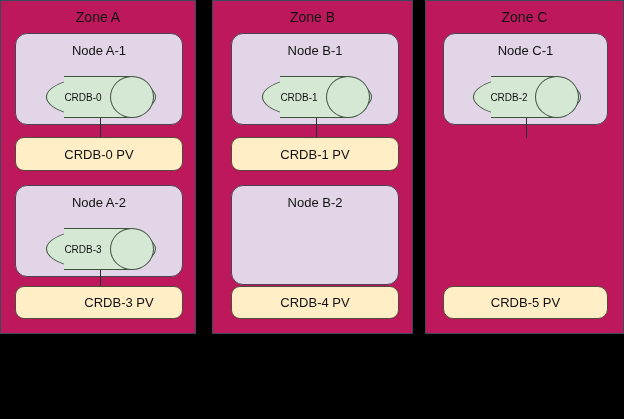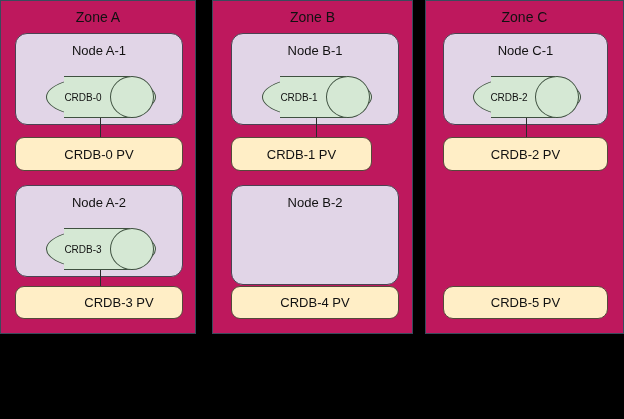--- a/index.html
+++ b/index.html
@@ -154,39 +154,38 @@
     <div class="node" style="left:18px; top:32px; width:168px; height:92px;">
       <div class="node-title">Node B-1</div>
       <div class="cylinder" style="left:30px; top:42px; width:110px; height:42px;">
         <div class="cyl-body"></div>
         <div class="cyl-rect"></div>
         <div class="cyl-cap"></div>
         <div class="cyl-label">CRDB-1</div>
       </div>
     </div>
     <div class="connector" style="left:103px; top:117px; height:20px;"></div>
-    <div class="pv" style="left:18px; top:136px; width:141px; height:34px;">CRDB-1 PV</div>
+    <div class="pv" style="left:18px; top:136px; width:168px; height:34px;">CRDB-1 PV</div>
 
     <div class="node" style="left:18px; top:184px; width:168px; height:100px;">
       <div class="node-title">Node B-2</div>
     </div>
     <div class="pv" style="left:18px; top:285px; width:168px; height:33px;">CRDB-4 PV</div>
   </div>
 
   <div class="zone" style="left:425px; width:199px;">
     <div class="zone-title">Zone C</div>
 
     <div class="node" style="left:17px; top:32px; width:165px; height:92px;">
       <div class="node-title">Node C-1</div>
       <div class="cylinder" style="left:29px; top:42px; width:108px; height:42px;">
         <div class="cyl-body"></div>
         <div class="cyl-rect"></div>
         <div class="cyl-cap"></div>
         <div class="cyl-label">CRDB-2</div>
       </div>
     </div>
     <div class="connector" style="left:100px; top:117px; height:20px;"></div>
-    <div class="pv" style="left:17px; top:136px; width:165px; height:34px;">CRDB-2 PV</div>
 
     <div class="pv" style="left:17px; top:285px; width:165px; height:33px;border-radius:10px;">CRDB-5 PV</div>
   </div>
 
 </div>
 
 </body></html>

